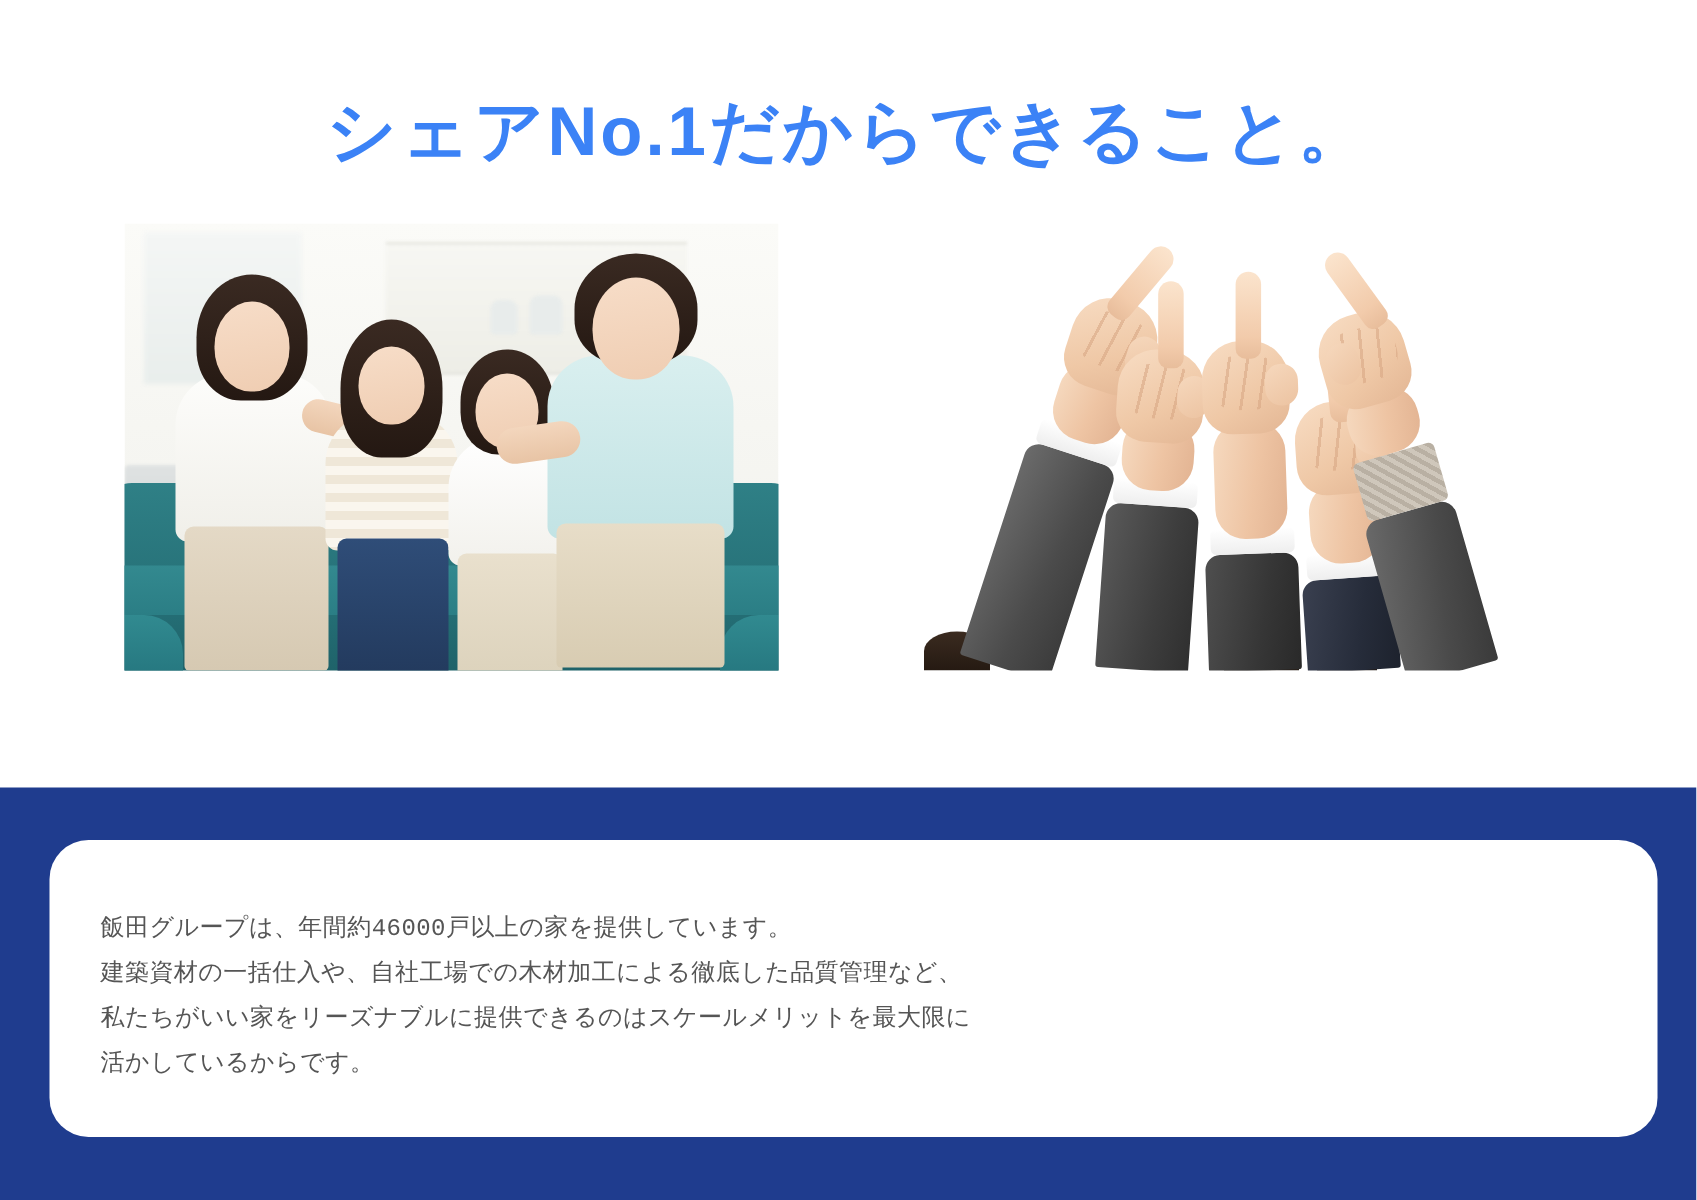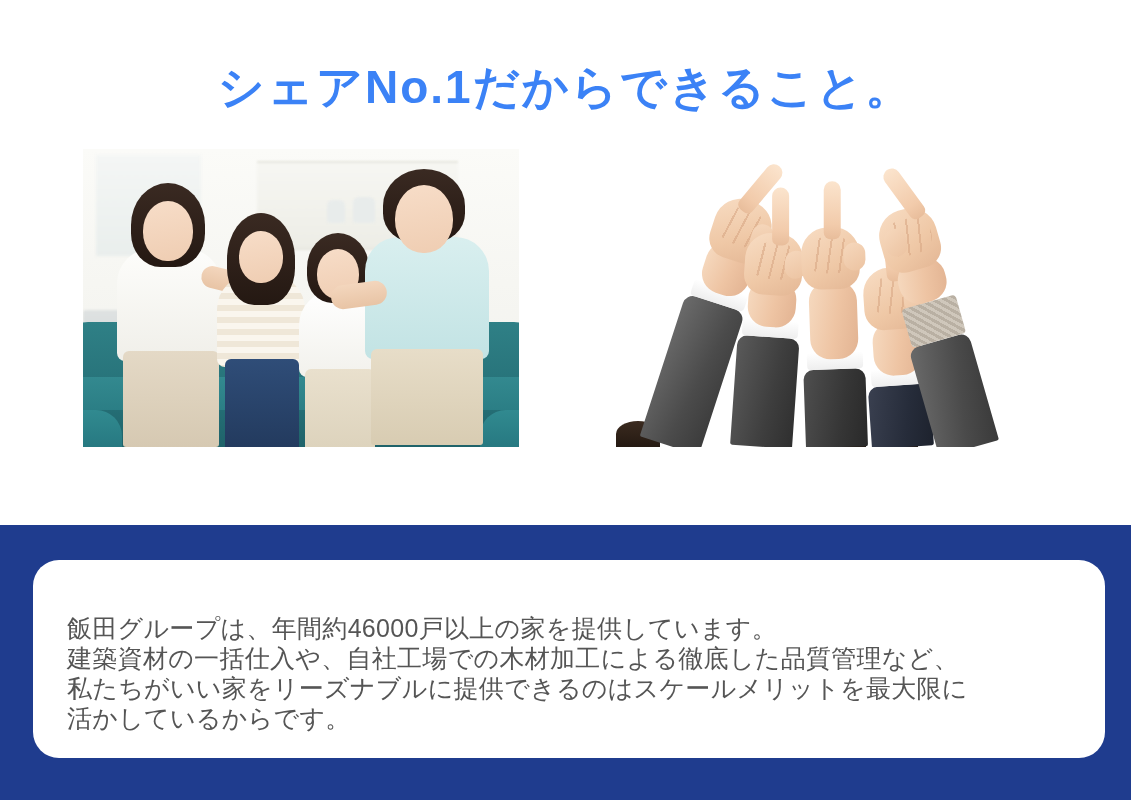--- a/index.html
+++ b/index.html
@@ -258,25 +258,26 @@
     left: 33px;
     top: 35px;
     width: 1072px;
     height: 198px;
     background: #ffffff;
     border-radius: 26px;
     box-sizing: border-box;
     padding: 28px 34px;
   }
   .card-text {
-    font-size: 25px;
+    font-size: 16px;
     line-height: 30px;
     color: #555555;
     letter-spacing: 0.3px;
     white-space: pre-line;
+    font-family: Liberation Mono, monospace;
   }
 </style>
 </head>
 <body>
 
 <div class="page">
 
   <h1 class="headline" style="color: #3b82f6;">シェアNo.1だからできること。</h1>
 
   <div class="photo-row">

